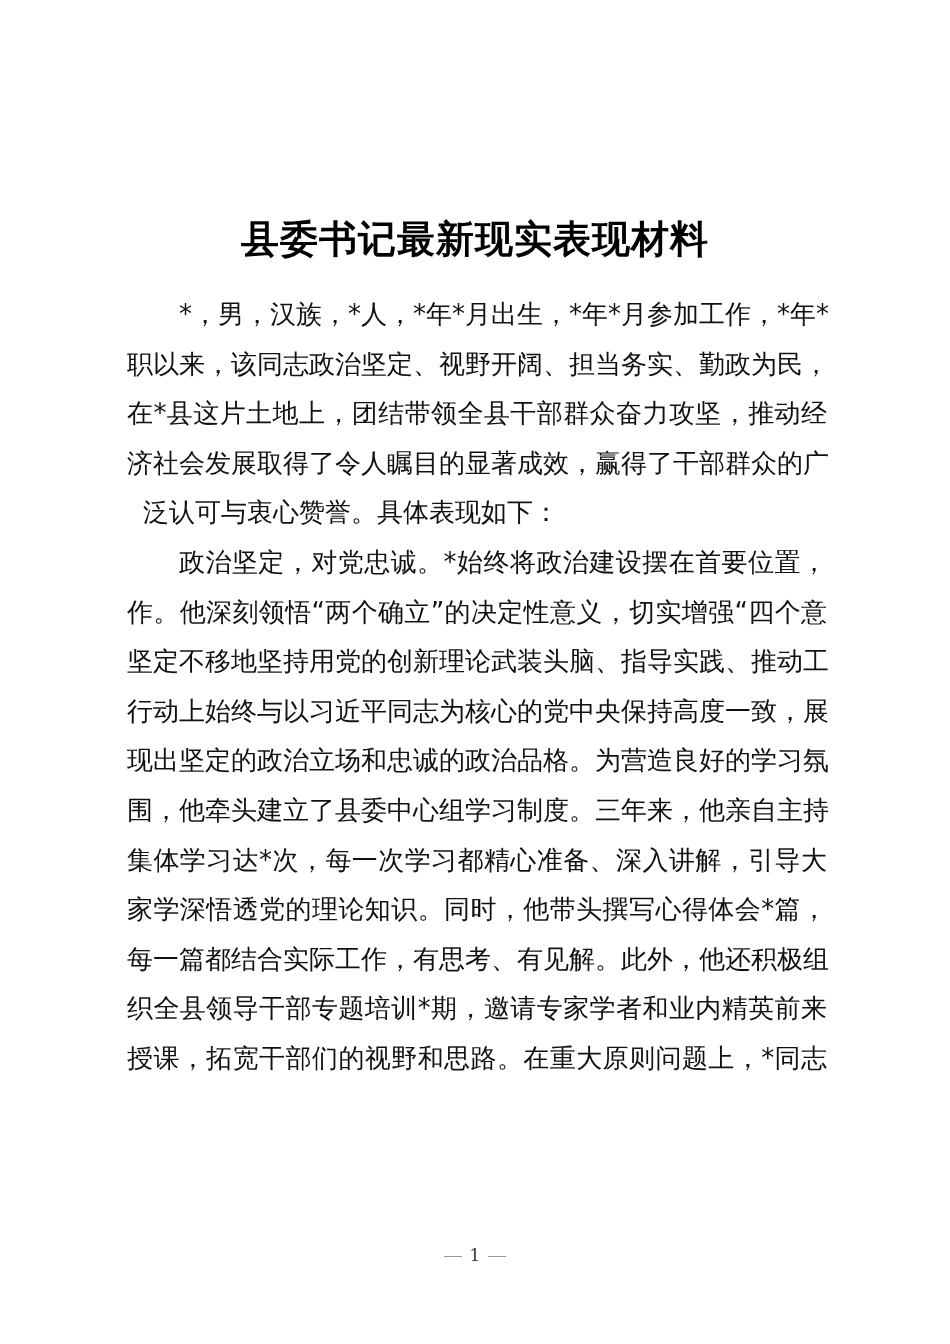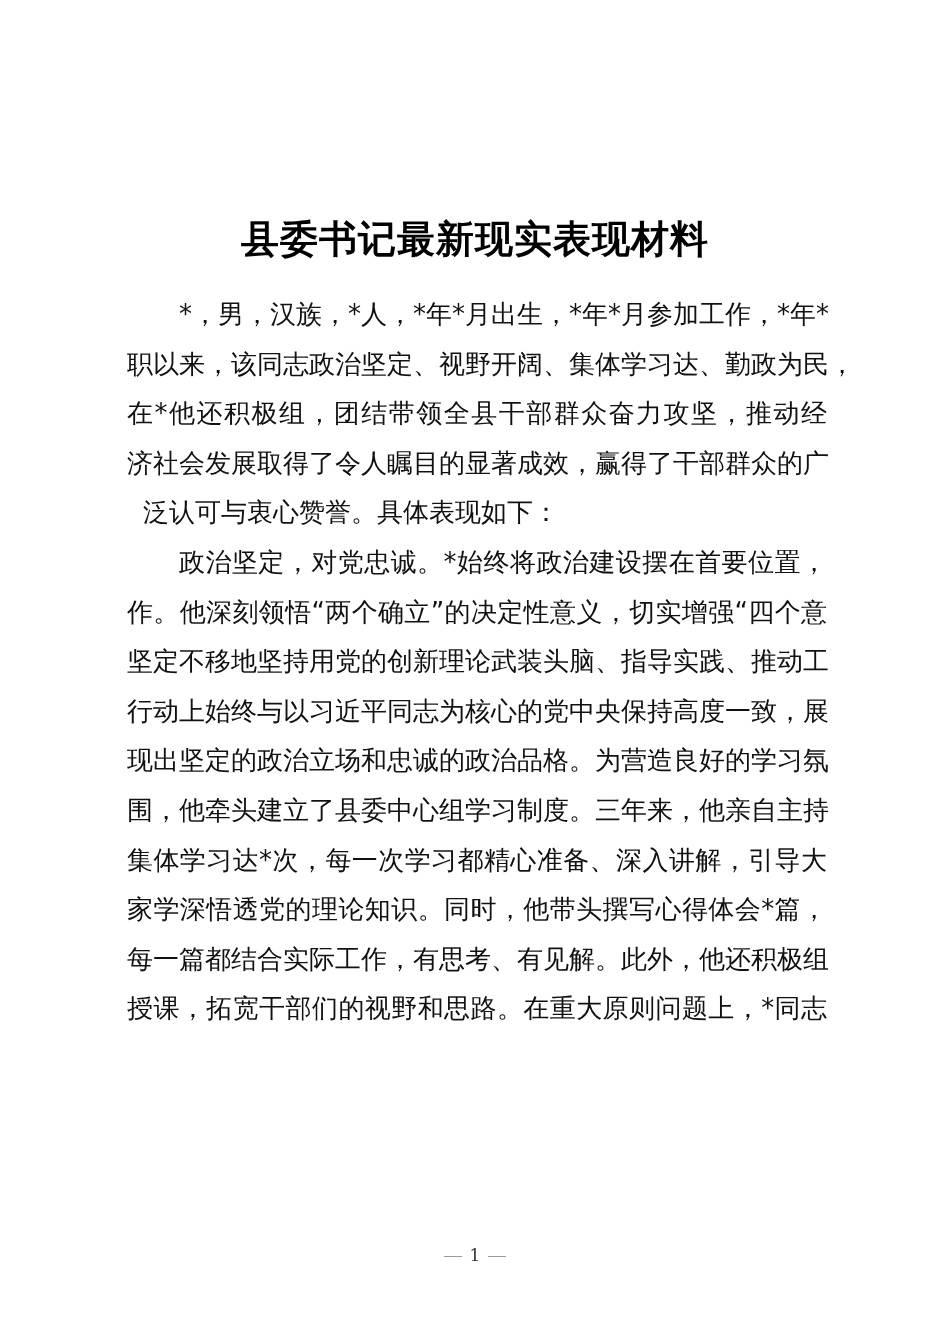--- a/index.html
+++ b/index.html
@@ -83,36 +83,37 @@
 <body>
 
 <div class="page">
 
   <h1 class="title">县委书记最新现实表现材料</h1>
 
   <div class="body-text">
 
     <div>
       <span class="line indent">*，男，汉族，*人，*年*月出生，*年*月参加工作，*年*</span>
-      <span class="line">职以来，该同志政治坚定、视野开阔、集体学习达、勤政为民，</span>
-      <span class="line">在*他还积极组，团结带领全县干部群众奋力攻坚，推动经</span>
+      <span class="line">职以来，该同志政治坚定、视野开阔、担当务实、勤政为民，</span>
+      <span class="line">在*县这片土地上，团结带领全县干部群众奋力攻坚，推动经</span>
       <span class="line">济社会发展取得了令人瞩目的显著成效，赢得了干部群众的广</span>
       <span class="line last">泛认可与衷心赞誉。具体表现如下：</span>
     </div>
 
     <div>
       <span class="line indent">政治坚定，对党忠诚。*始终将政治建设摆在首要位置，</span>
       <span class="line">作。他深刻领悟“两个确立”的决定性意义，切实增强“四个意</span>
       <span class="line">坚定不移地坚持用党的创新理论武装头脑、指导实践、推动工</span>
       <span class="line">行动上始终与以习近平同志为核心的党中央保持高度一致，展</span>
       <span class="line">现出坚定的政治立场和忠诚的政治品格。为营造良好的学习氛</span>
       <span class="line">围，他牵头建立了县委中心组学习制度。三年来，他亲自主持</span>
       <span class="line">集体学习达*次，每一次学习都精心准备、深入讲解，引导大</span>
       <span class="line">家学深悟透党的理论知识。同时，他带头撰写心得体会*篇，</span>
       <span class="line">每一篇都结合实际工作，有思考、有见解。此外，他还积极组</span>
+      <span class="line">织全县领导干部专题培训*期，邀请专家学者和业内精英前来</span>
       <span class="line">授课，拓宽干部们的视野和思路。在重大原则问题上，*同志</span>
     </div>
   </div>
 
   <div class="page-number">
     <span class="dash"></span><span>1</span><span class="dash"></span>
   </div>
 
 </div>
 

